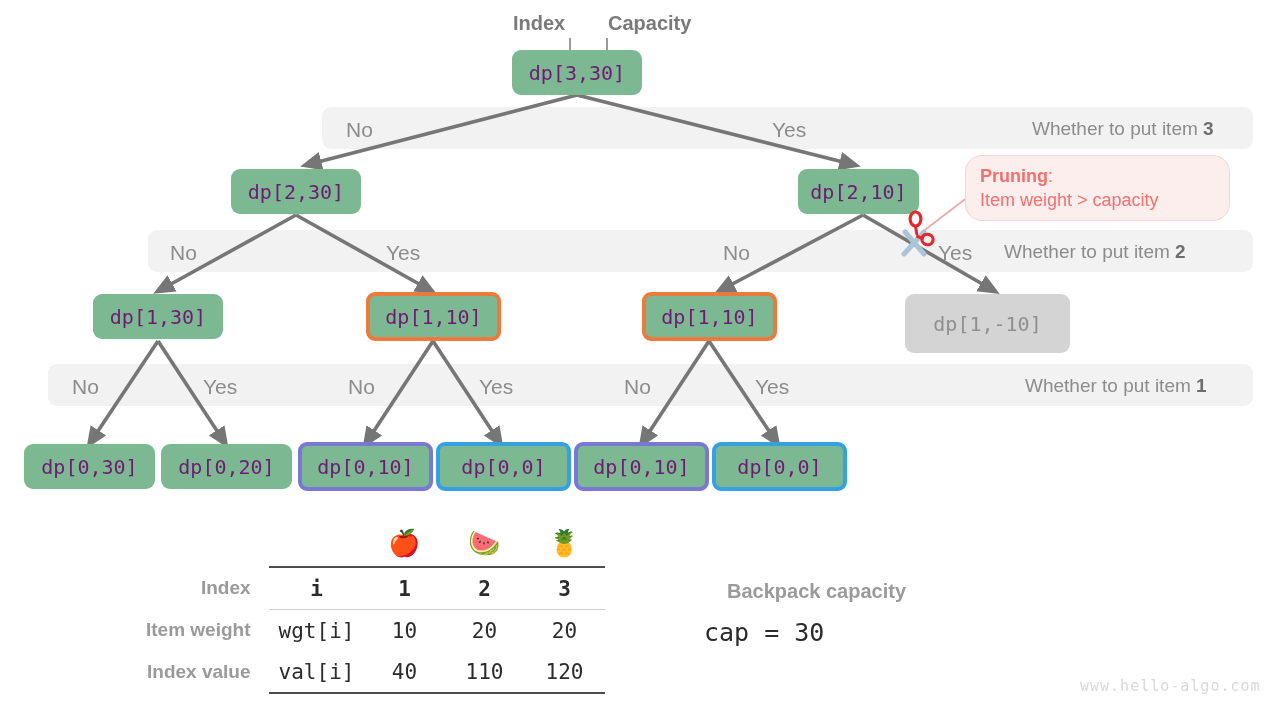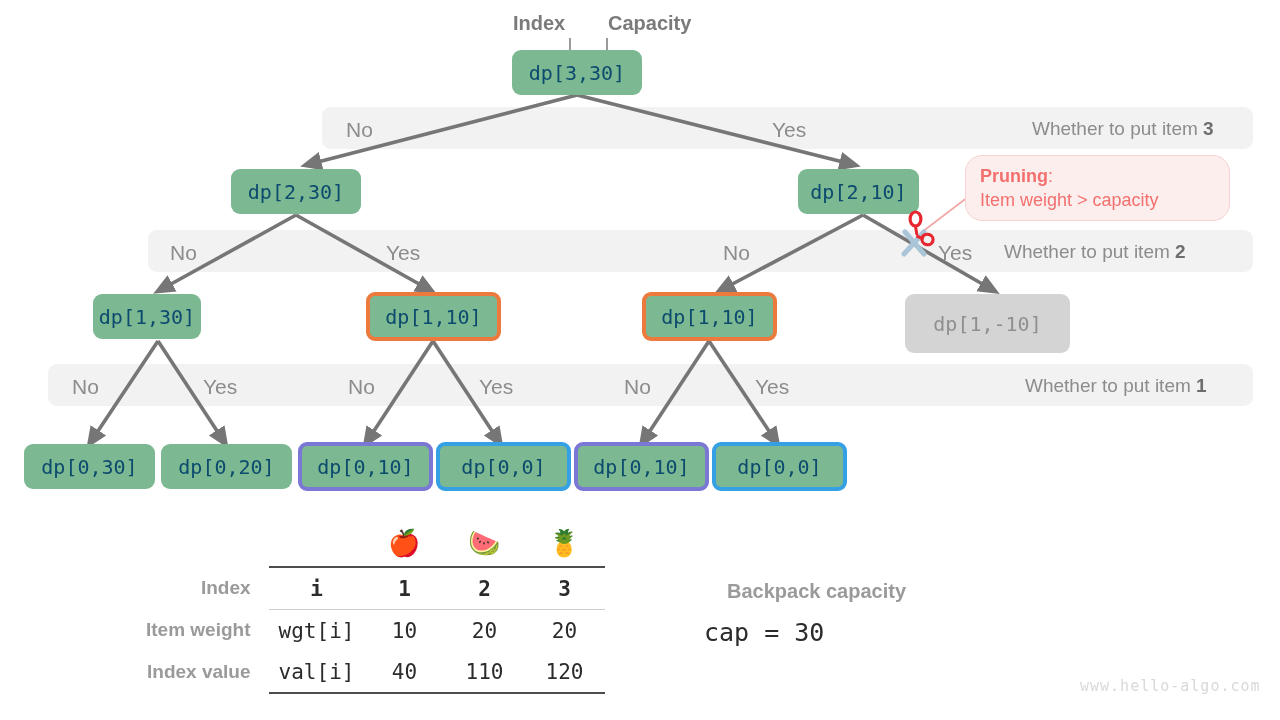--- a/index.html
+++ b/index.html
@@ -43,21 +43,21 @@
     line-height: 1;
   }
   .band-title b { color: #6e6e6e; font-weight: bold; }
 
   
   .node {
     position: absolute;
     box-sizing: border-box;
     background: #7cb891;
     border-radius: 9px;
-    color: #0c4a6e;
+    color: #701a75;
     font-family: "DejaVu Sans Mono", monospace;
     font-size: 20px;
     display: flex;
     align-items: center;
     justify-content: center;
     letter-spacing: 0px;
     white-space: nowrap;
   }
   .node.orange { border: 4px solid #ec7a3c; }
   .node.purple { border: 4px solid #7b77d4; }
@@ -195,21 +195,21 @@
   </svg>
 
   <div class="hdr" style="left:513px; top:13px;">Index</div>
   <div class="hdr" style="left:608px; top:13px;">Capacity</div>
 
   <div class="node" style="left:512px; top:50px; width:130px; height:45px;">dp[3,30]</div>
 
   <div class="node" style="left:231px; top:169px; width:130px; height:45px;">dp[2,30]</div>
   <div class="node" style="left:798px; top:169px; width:121px; height:45px;">dp[2,10]</div>
 
-  <div class="node" style="left:93px; top:294px; width:108px; height:45px;">dp[1,30]</div>
+  <div class="node" style="left:93px; top:294px; width:130px; height:45px;">dp[1,30]</div>
   <div class="node orange" style="left:366px; top:292px; width:135px; height:49px;">dp[1,10]</div>
   <div class="node orange" style="left:642px; top:292px; width:135px; height:49px;">dp[1,10]</div>
   <div class="node muted" style="left:905px; top:294px; width:165px; height:59px;">dp[1,-10]</div>
 
   <div class="node" style="left:24px; top:444px; width:131px; height:45px;">dp[0,30]</div>
   <div class="node" style="left:161px; top:444px; width:131px; height:45px;">dp[0,20]</div>
   <div class="node purple" style="left:298px; top:442px; width:135px; height:49px;">dp[0,10]</div>
   <div class="node cyan" style="left:436px; top:442px; width:135px; height:49px;">dp[0,0]</div>
   <div class="node purple" style="left:574px; top:442px; width:135px; height:49px;">dp[0,10]</div>
   <div class="node cyan" style="left:712px; top:442px; width:135px; height:49px;">dp[0,0]</div>

